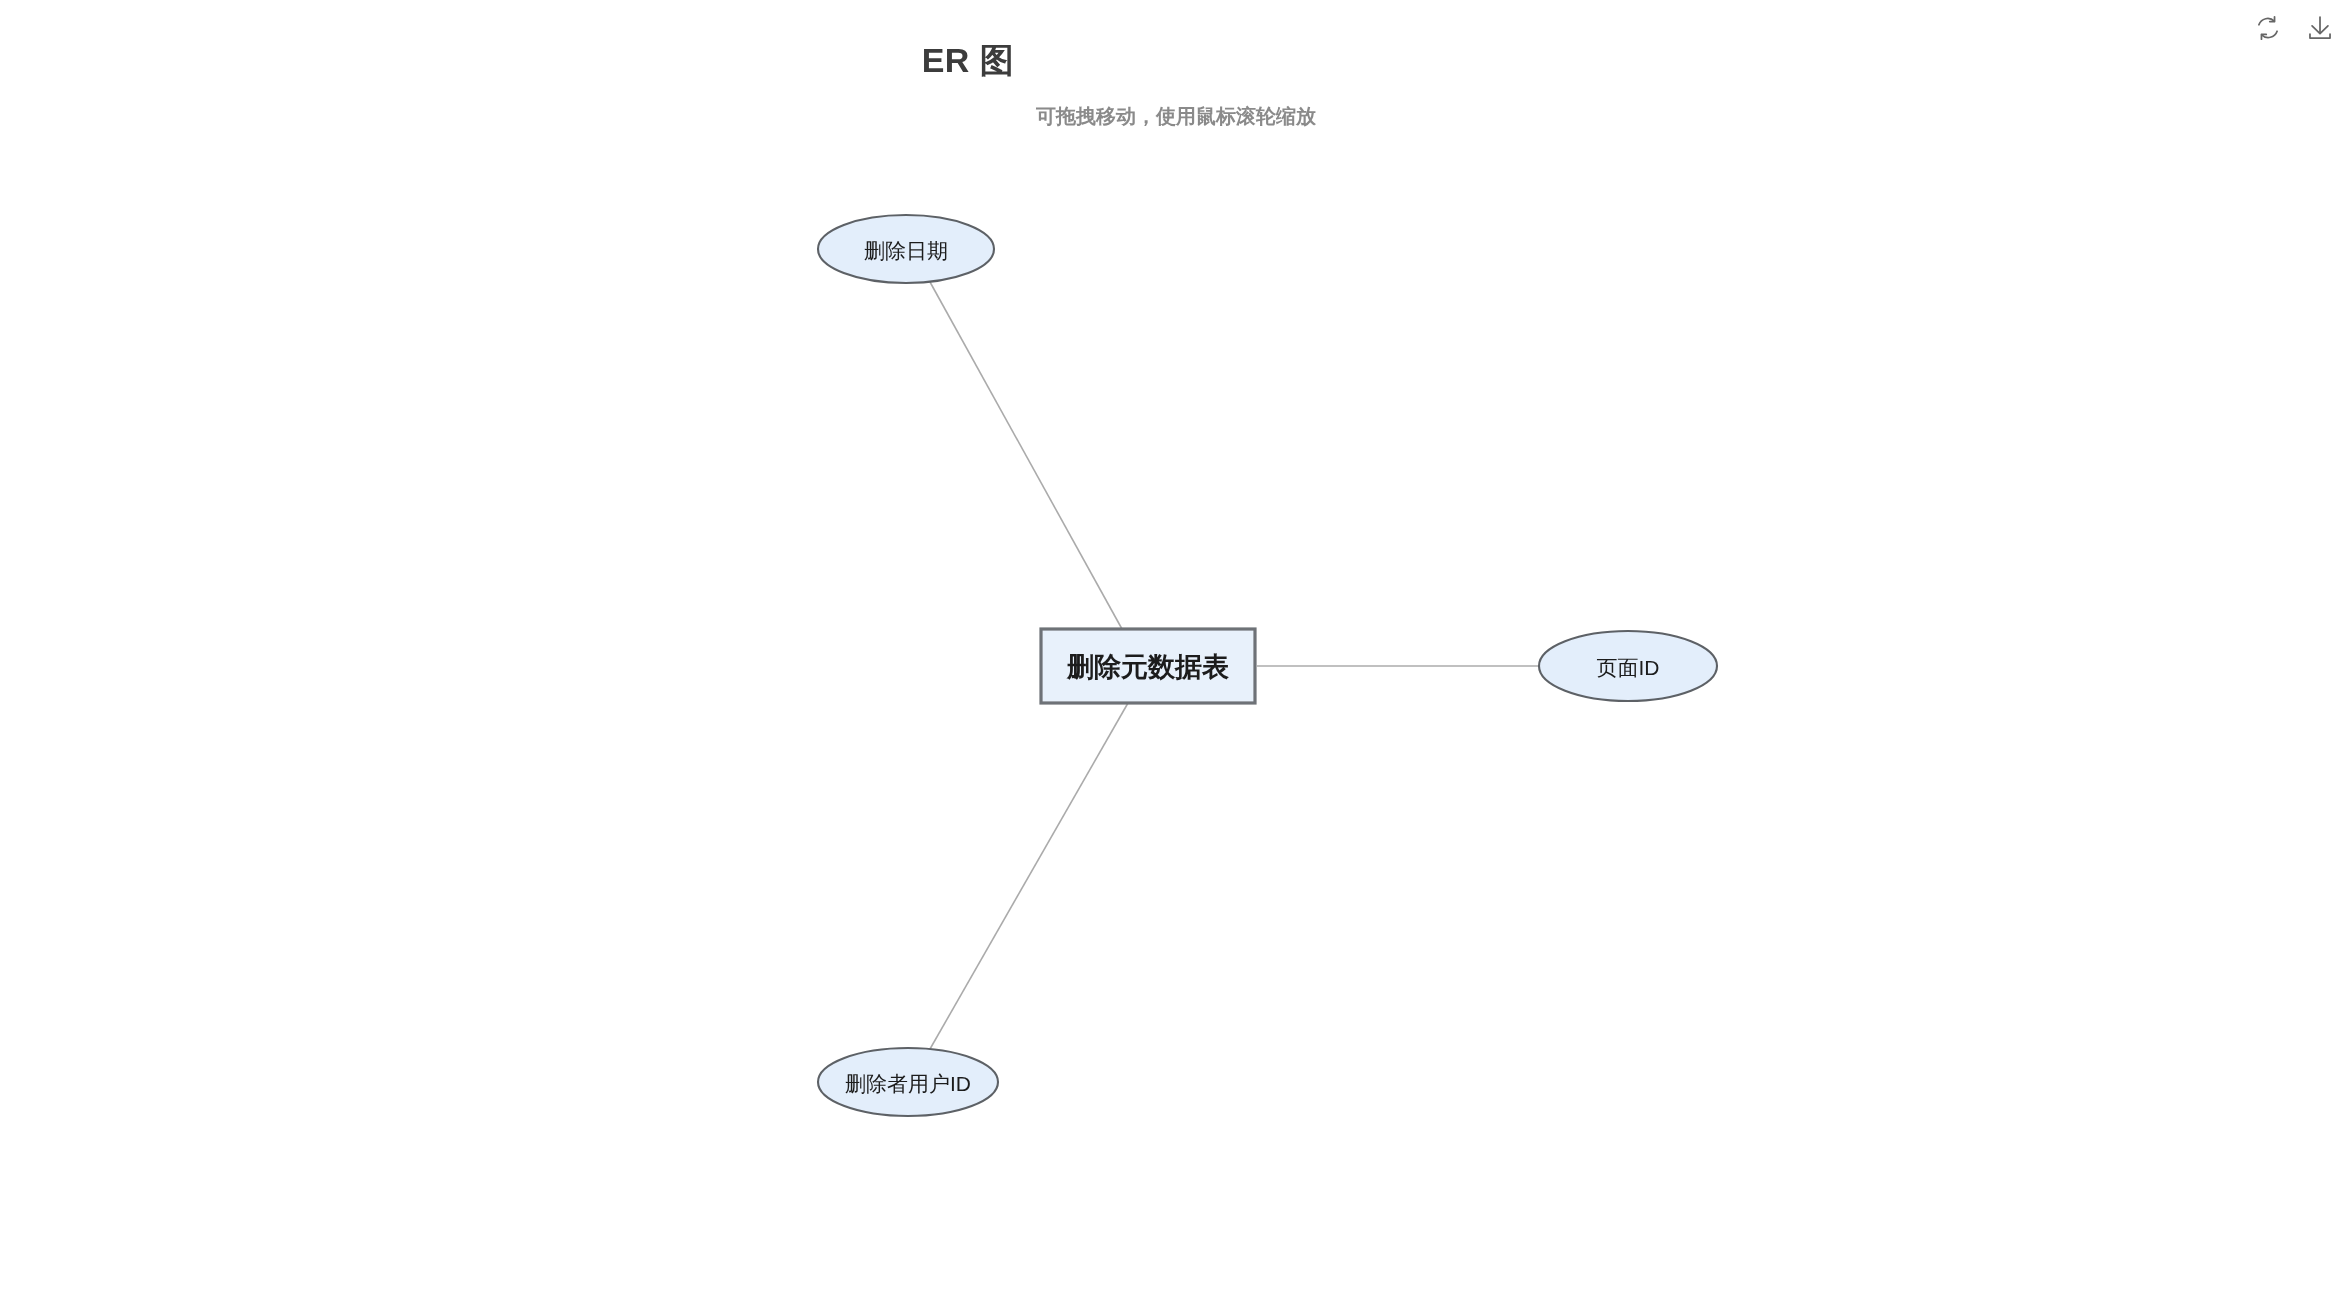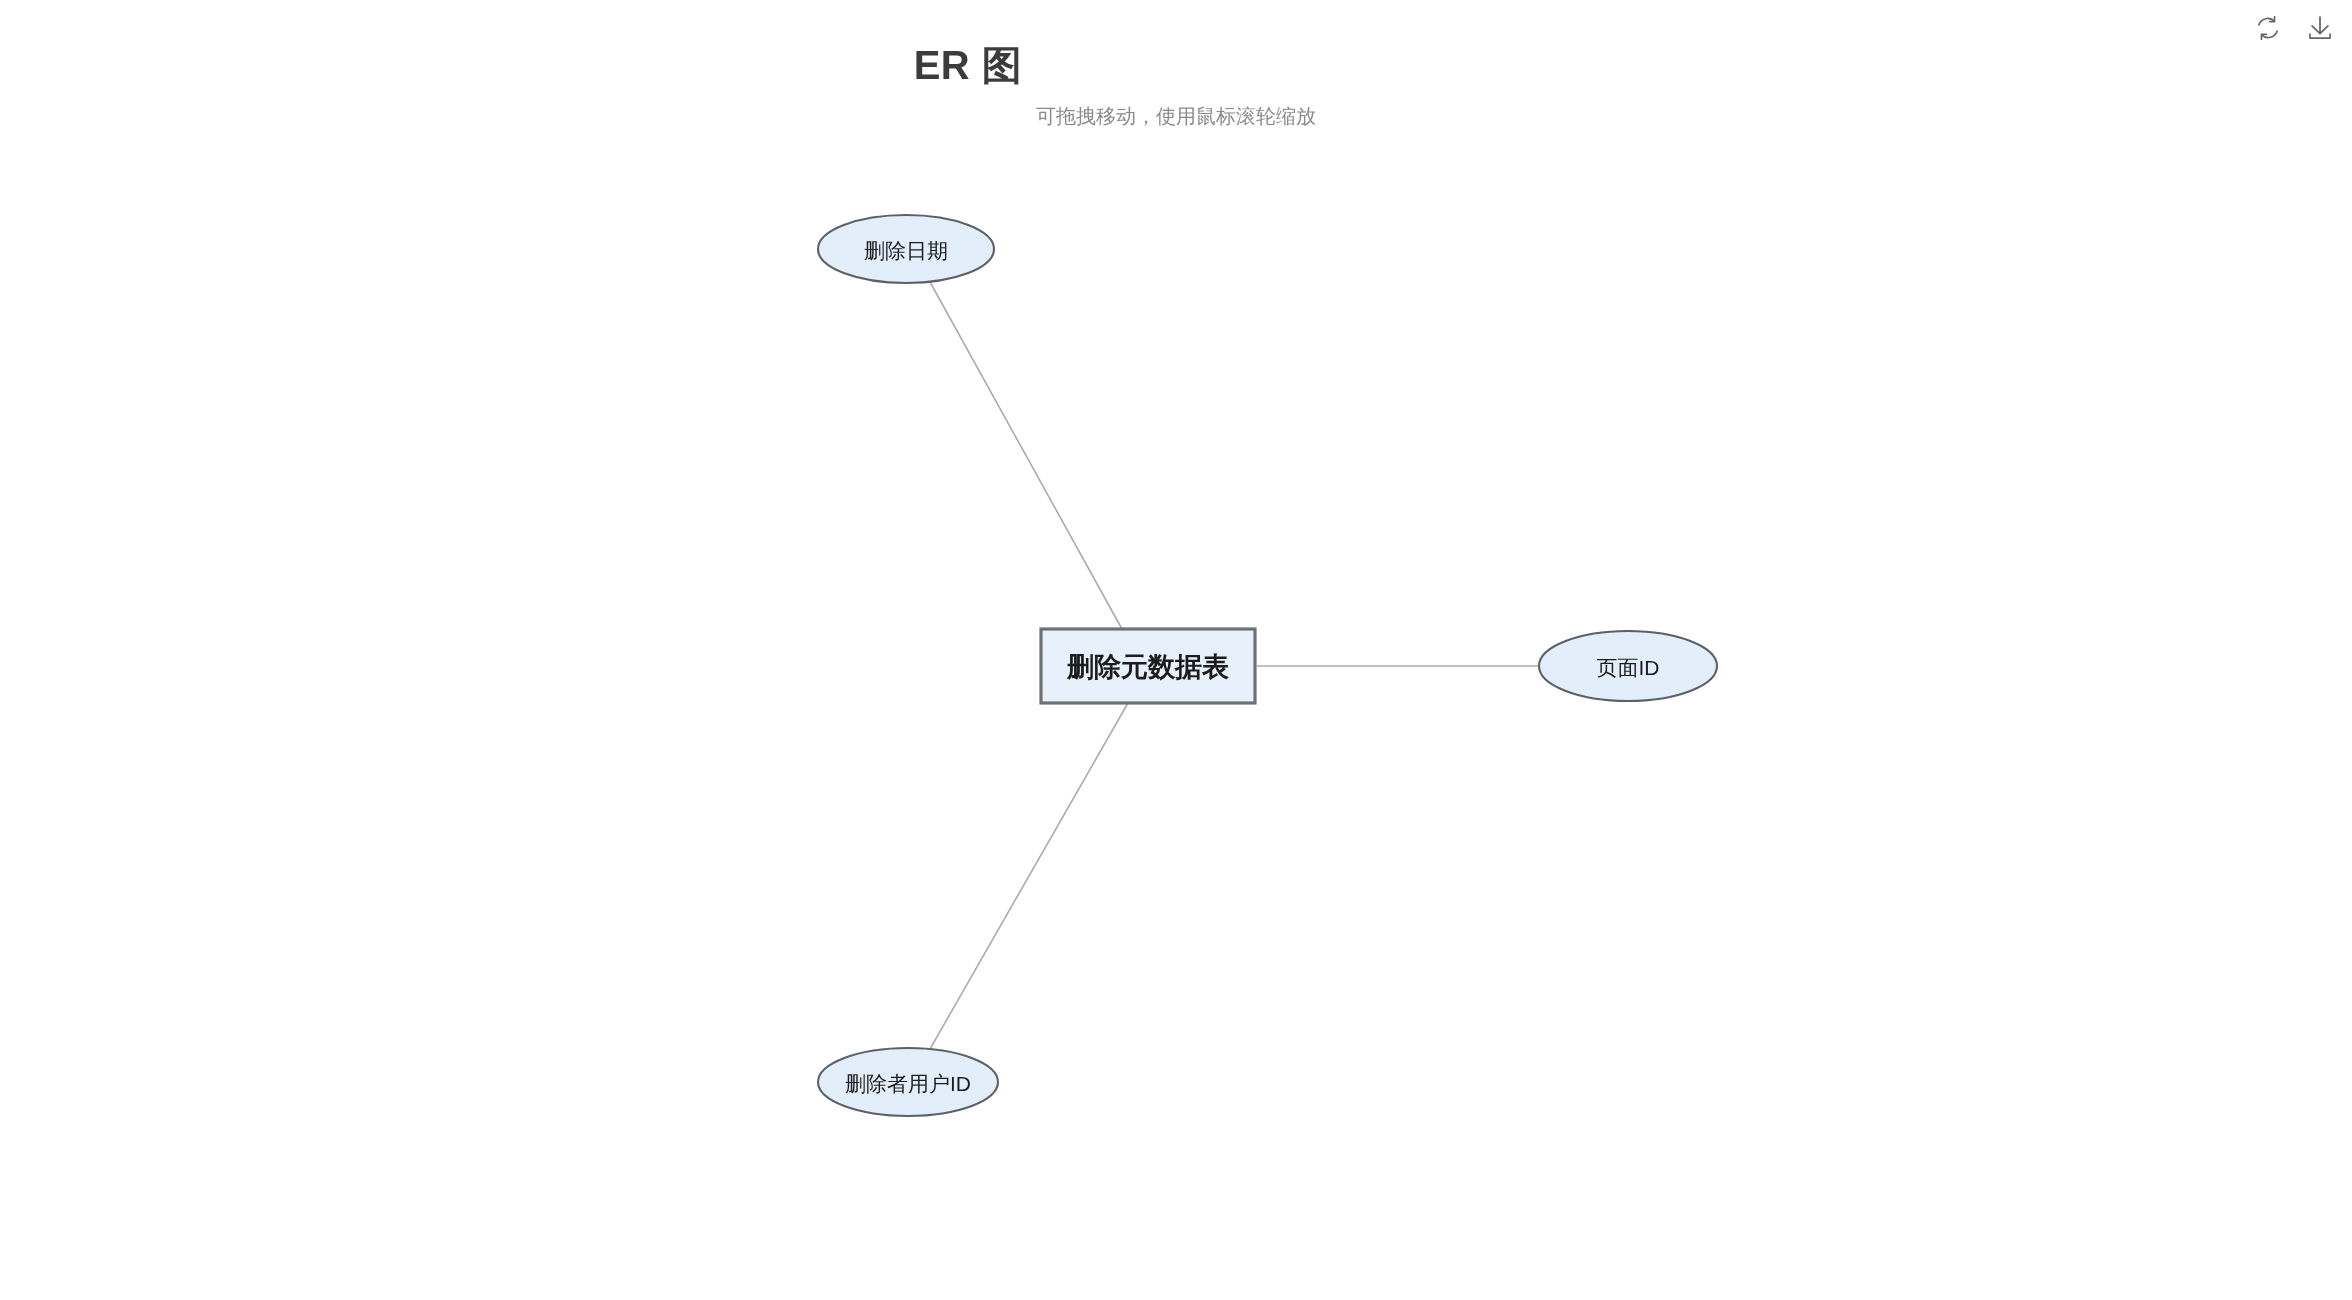--- a/index.html
+++ b/index.html
@@ -25,33 +25,33 @@
     width: 2352px;
     height: 150px;
     pointer-events: none;
   }
   #page-title {
     position: absolute;
     top: 38px;
     left: 0;
     width: 1936px;
     text-align: center;
-    font-size: 40px;
+    font-size: 34px;
     font-weight: bold;
     color: #3c3c3c;
     letter-spacing: 0.5px;
   }
   #page-subtitle {
     position: absolute;
     top: 103px;
     left: 0;
     width: 2352px;
     text-align: center;
     font-size: 20px;
-    font-weight: normal;
+    font-weight: bold;
     color: #8a8a8a;
   }
 
   
   #toolbar {
     position: absolute;
     top: 10px;
     right: 14px;
     display: flex;
     gap: 16px;

